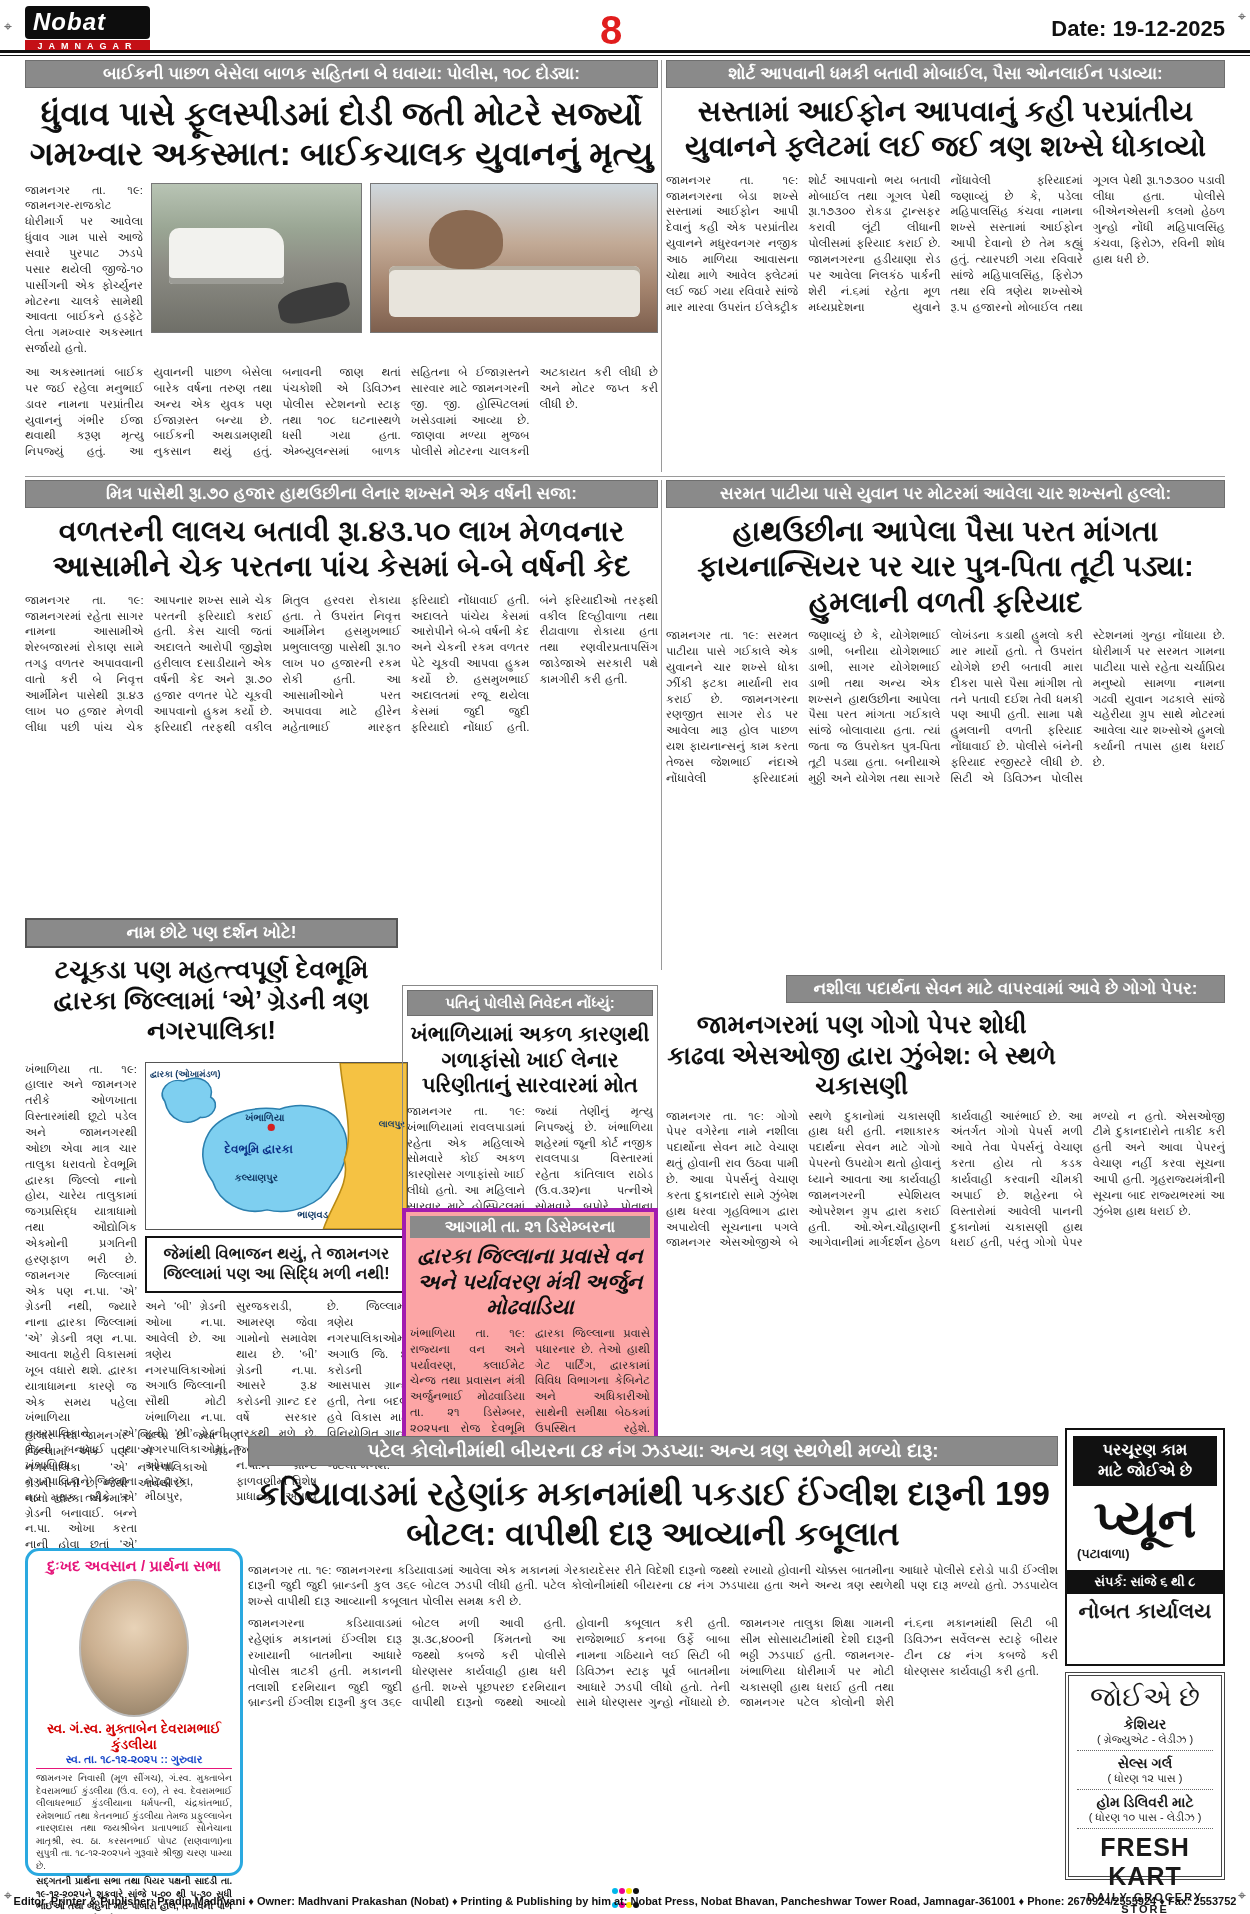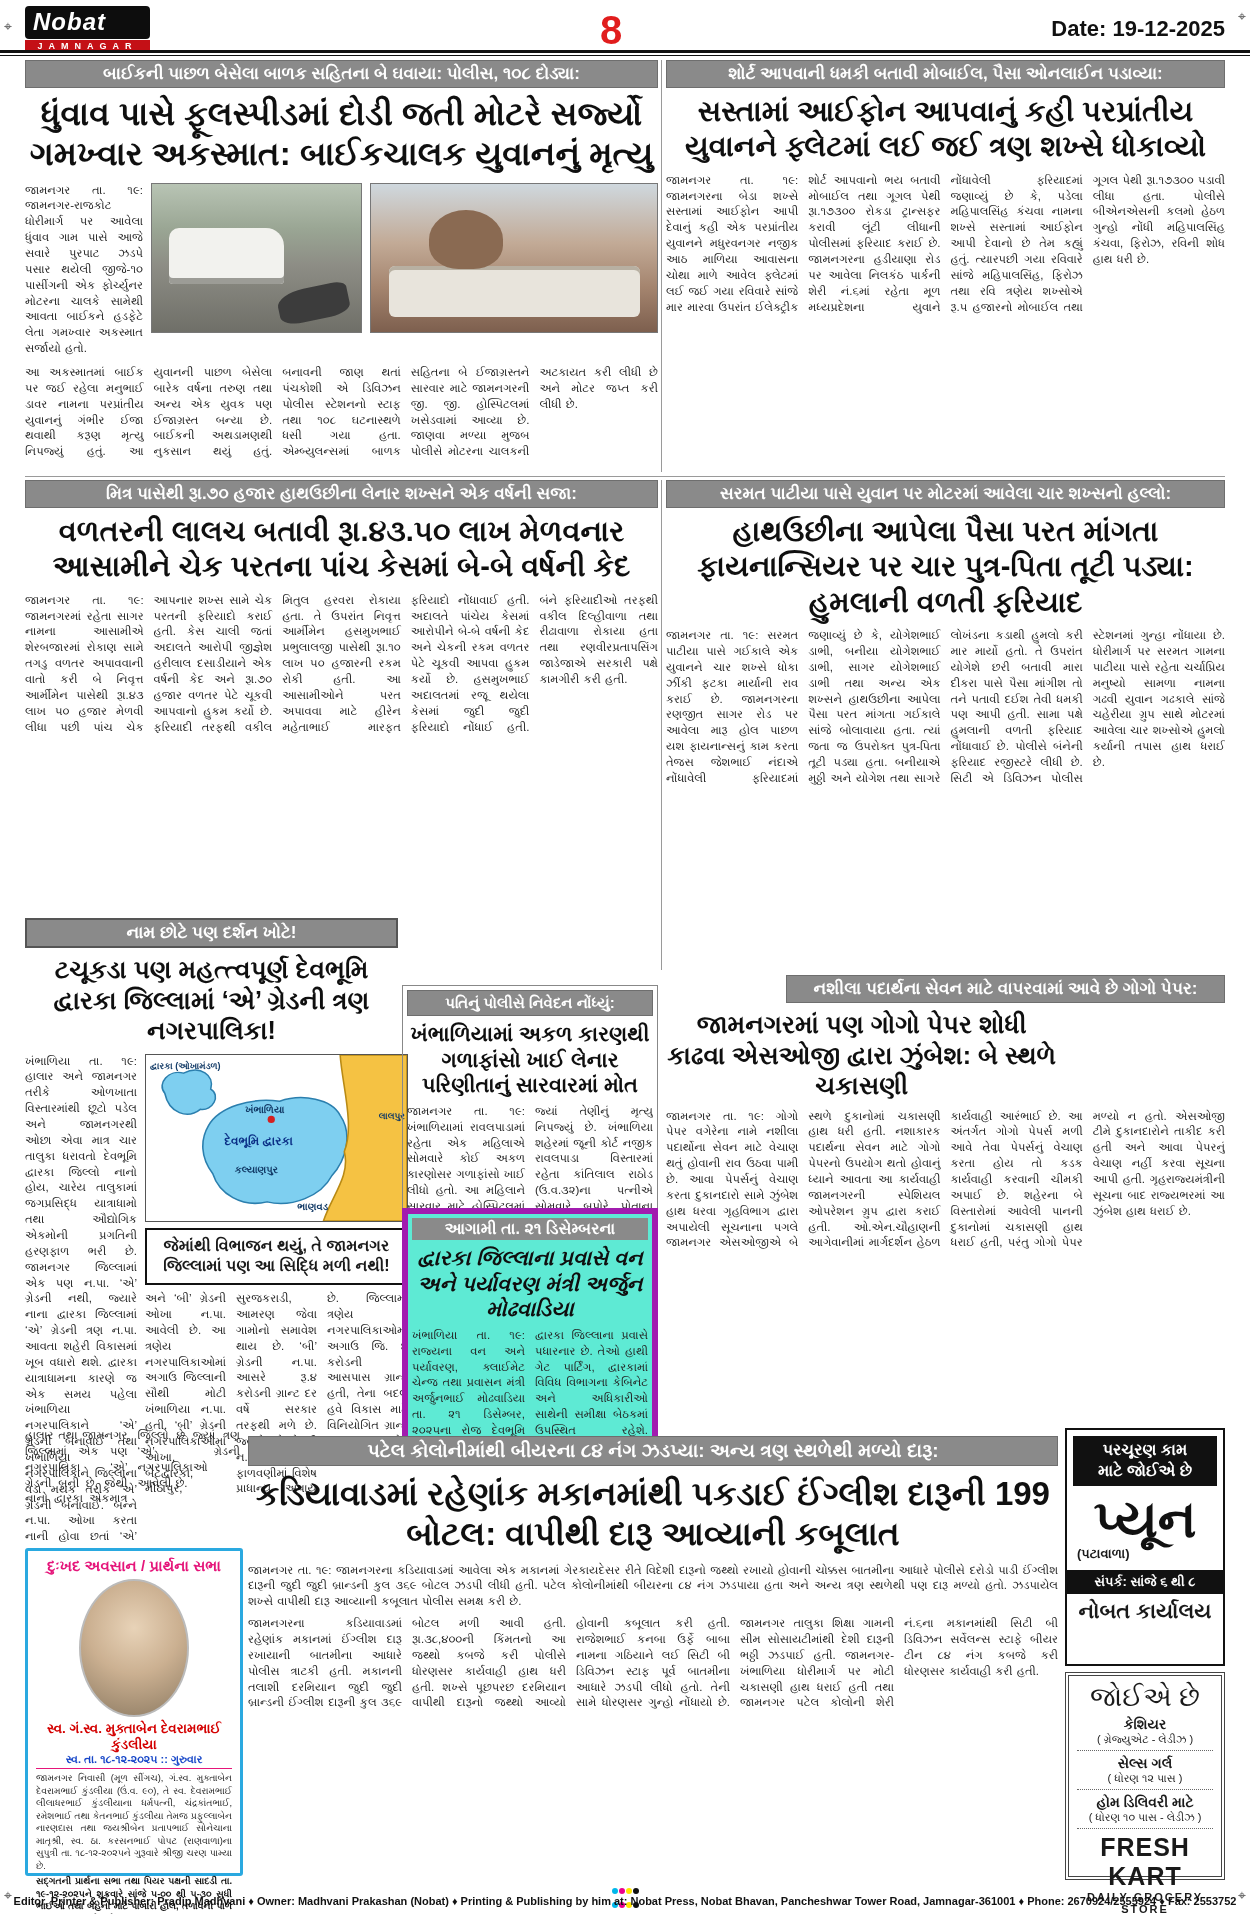--- a/index.html
+++ b/index.html
@@ -35,24 +35,24 @@
   .photo2bg { background:linear-gradient(180deg,#cfd8de 0%,#c2aa96 40%,#a4846e 70%,#7d5f4e 100%); }
   .suv { position:absolute; left:8%; top:30%; width:55%; height:38%; background:#f2f2ee; border-radius:10px 18px 4px 4px; box-shadow:inset 0 -6px 0 #9c9c96; }
   .bike { position:absolute; right:6%; bottom:8%; width:34%; height:22%; background:#3c3c3c; border-radius:40% 20% 30% 30%; transform:rotate(-12deg); }
   .bed { position:absolute; left:6%; bottom:10%; width:88%; height:34%; background:#e8e4dc; border-radius:6px; box-shadow:inset 0 4px 0 #b8b0a2; }
   .figure { position:absolute; width:26%; height:40%; background:#8a6a52; border-radius:50% 50% 40% 40%; top:18%; left:20%; }
   
   .mapbox { border:1px solid #555; background:#fff; position:relative; }
   .maplabel { position:absolute; font-weight:bold; color:#123a66; }
   .capbox { border:2px solid #111; font-weight:bold; text-align:center; font-size:16px; line-height:1.3; padding:6px 8px; }
   
-  .kickbox { border:6px solid #a21caf; background:#5eead4; }
+  .kickbox { border:4px solid #a21caf; background:#fca5a5; }
   .kicker { background:#8a8a8a; color:#fff; font-weight:bold; text-align:center; font-size:16px; padding:2px 4px; }
   
-  .obit { position:absolute; border:3px solid #2aa9e0; border-radius:3px; background:#fff; padding:6px 8px; }
+  .obit { position:absolute; border:3px solid #2aa9e0; border-radius:14px; background:#fff; padding:6px 8px; }
   .obit-title { color:#e5157a; font-weight:bold; text-align:center; font-size:15px; }
   .obit-photo { width:110px; height:138px; margin:4px auto; border-radius:50%; background:radial-gradient(circle at 50% 35%,#e8d3b8 0%,#cbb091 45%,#8c7a62 100%); border:2px solid #bbb; }
   .obit-name { color:#d40000; font-weight:bold; text-align:center; font-size:13.5px; }
   .obit-date { color:#1646c8; font-weight:bold; text-align:center; font-size:11px; border-bottom:1px solid #e5157a; padding-bottom:2px; margin-bottom:3px; }
   .obit-body { font-size:9.3px; text-align:justify; line-height:1.35; color:#222; }
   .obit-prayer { font-size:9.3px; text-align:justify; line-height:1.35; color:#111; font-weight:bold; margin-top:3px; }
   
   .ad1 { position:absolute; border:2px solid #111; background:#fff; text-align:center; }
   .ad1-top { background:#111; color:#fff; font-weight:bold; font-size:16px; padding:4px 18px; line-height:1.3; margin:6px; }
   .ad1-big { font-size:52px; font-weight:bold; color:#111; line-height:1.05; }
@@ -128,21 +128,21 @@
   <div class="vline" style="left:661px;top:480px;height:490px;"></div>
 
   <div class="art" style="left:666px;top:480px;width:559px;">
     <div class="strap">સરમત પાટીયા પાસે યુવાન પર મોટરમાં આવેલા ચાર શખ્સનો હલ્લો:</div>
     <div class="hl hl-lg" style="margin:6px 0 8px 0;">હાથઉછીના આપેલા પૈસા પરત માંગતા ફાયનાન્સિયર પર ચાર પુત્ર-પિતા તૂટી પડ્યા: હુમલાની વળતી ફરિયાદ</div>
     <div class="bodytext cols4" style="height:360px;overflow:hidden;">જામનગર તા. ૧૯: સરમત પાટીયા પાસે ગઈકાલે એક યુવાનને ચાર શખ્સે ધોકા ઝીંકી ફટકા માર્યાની રાવ કરાઈ છે. જામનગરના રણજીત સાગર રોડ પર આવેલા મારૂ હોલ પાછળ યશ ફાયનાન્સનું કામ કરતા તેજસ જેશભાઈ નંદાએ નોંધાવેલી ફરિયાદમાં જણાવ્યું છે કે, યોગેશભાઈ ડાભી, બનીયા યોગેશભાઈ ડાભી, સાગર યોગેશભાઈ ડાભી તથા અન્ય એક શખ્સને હાથઉછીના આપેલા પૈસા પરત માંગતા ગઈકાલે સાંજે બોલાવાયા હતા. ત્યાં જતા જ ઉપરોક્ત પુત્ર-પિતા તૂટી પડ્યા હતા. બનીયાએ મુઠ્ઠી અને યોગેશ તથા સાગરે લોખંડના કડાથી હુમલો કરી માર માર્યો હતો. તે ઉપરાંત યોગેશે છરી બતાવી મારા દીકરા પાસે પૈસા માંગીશ તો તને પતાવી દઈશ તેવી ધમકી પણ આપી હતી. સામા પક્ષે હુમલાની વળતી ફરિયાદ નોંધાવાઈ છે. પોલીસે બંનેની ફરિયાદ રજીસ્ટરે લીધી છે. સિટી એ ડિવિઝન પોલીસ સ્ટેશનમાં ગુન્હા નોંધાયા છે. ધોરીમાર્ગ પર સરમત ગામના પાટીયા પાસે રહેતા ચર્ચાપ્રિય મનુષ્યો સામળા નામના ગઢવી યુવાન ગઢકાલે સાંજે ચહેરીયા ગ્રુપ સાથે મોટરમાં આવેલા ચાર શખ્સોએ હુમલો કર્યાની તપાસ હાથ ધરાઈ છે.</div>
   </div>
 
   <div class="art" style="left:25px;top:918px;width:373px;">
     <div class="strap" style="border:2px solid #555;">નામ છોટે પણ દર્શન ખોટે!</div>
-    <div class="hl hl-md" style="margin:6px 0 8px 0;">ટચૂકડા પણ મહત્ત્વપૂર્ણ દેવભૂમિ દ્વારકા જિલ્લામાં ‘એ’ ગ્રેડની ત્રણ નગરપાલિકા!</div>
+    <div class="hl hl-md" style="margin:6px 0 16px 0;">ટચૂકડા પણ મહત્ત્વપૂર્ણ દેવભૂમિ દ્વારકા જિલ્લામાં ‘એ’ ગ્રેડની ત્રણ નગરપાલિકા!</div>
     <div style="display:flex;gap:8px;">
       <div class="bodytext" style="width:112px;flex:none;height:488px;overflow:hidden;">ખંભાળિયા તા. ૧૯: હાલાર અને જામનગર તરીકે ઓળખાતા વિસ્તારમાંથી છૂટો પડેલ અને જામનગરથી ઓછા એવા માત્ર ચાર તાલુકા ધરાવતો દેવભૂમિ દ્વારકા જિલ્લો નાનો હોય, ચારેય તાલુકામાં જગપ્રસિદ્ધ યાત્રાધામો તથા ઔદ્યોગિક એકમોની પ્રગતિની હરણફાળ ભરી છે. જામનગર જિલ્લામાં એક પણ ન.પા. ‘એ’ ગ્રેડની નથી, જ્યારે નાના દ્વારકા જિલ્લામાં ‘એ’ ગ્રેડની ત્રણ ન.પા. આવતા શહેરી વિકાસમાં ખૂબ વધારો થશે. દ્વારકા યાત્રાધામના કારણે જ એક સમય પહેલા ખંભાળિયા નગરપાલિકાને ‘એ’ ગ્રેડની બનાવાઈ તથા ખંભાળિયા નગરપાલિકાને જિલ્લાના વડા મથક તરીકે ‘એ’ ગ્રેડની બનાવાઈ. બન્ને ન.પા. ઓખા કરતા નાની હોવા છતાં ‘એ’ ગ્રેડની કરાઈ છે.</div>
       <div style="flex:1;">
         <div class="mapbox" style="height:168px;">
           <svg viewBox="0 0 250 165" width="100%" height="100%" preserveAspectRatio="none">
             <path d="M18,38 C10,28 22,14 36,18 C52,10 66,20 62,34 C72,40 64,56 52,54 C40,64 22,58 18,38 Z" fill="#7ecff0" stroke="#2b7fae" stroke-width="1.5"></path>
             <path d="M60,70 C70,52 100,42 128,46 C150,38 178,44 186,60 C198,78 192,104 178,120 C168,140 140,152 116,146 C92,152 70,138 64,118 C52,102 52,84 60,70 Z" fill="#7ecff0" stroke="#2b7fae" stroke-width="1.5"></path>
             <path d="M186,0 L250,0 L250,165 L170,165 C178,140 196,120 190,96 C200,70 188,30 186,0 Z" fill="#f5c243" stroke="#b98a14" stroke-width="1.5"></path>
             <circle cx="120" cy="64" r="3.5" fill="#d42020"></circle>
           </svg>

